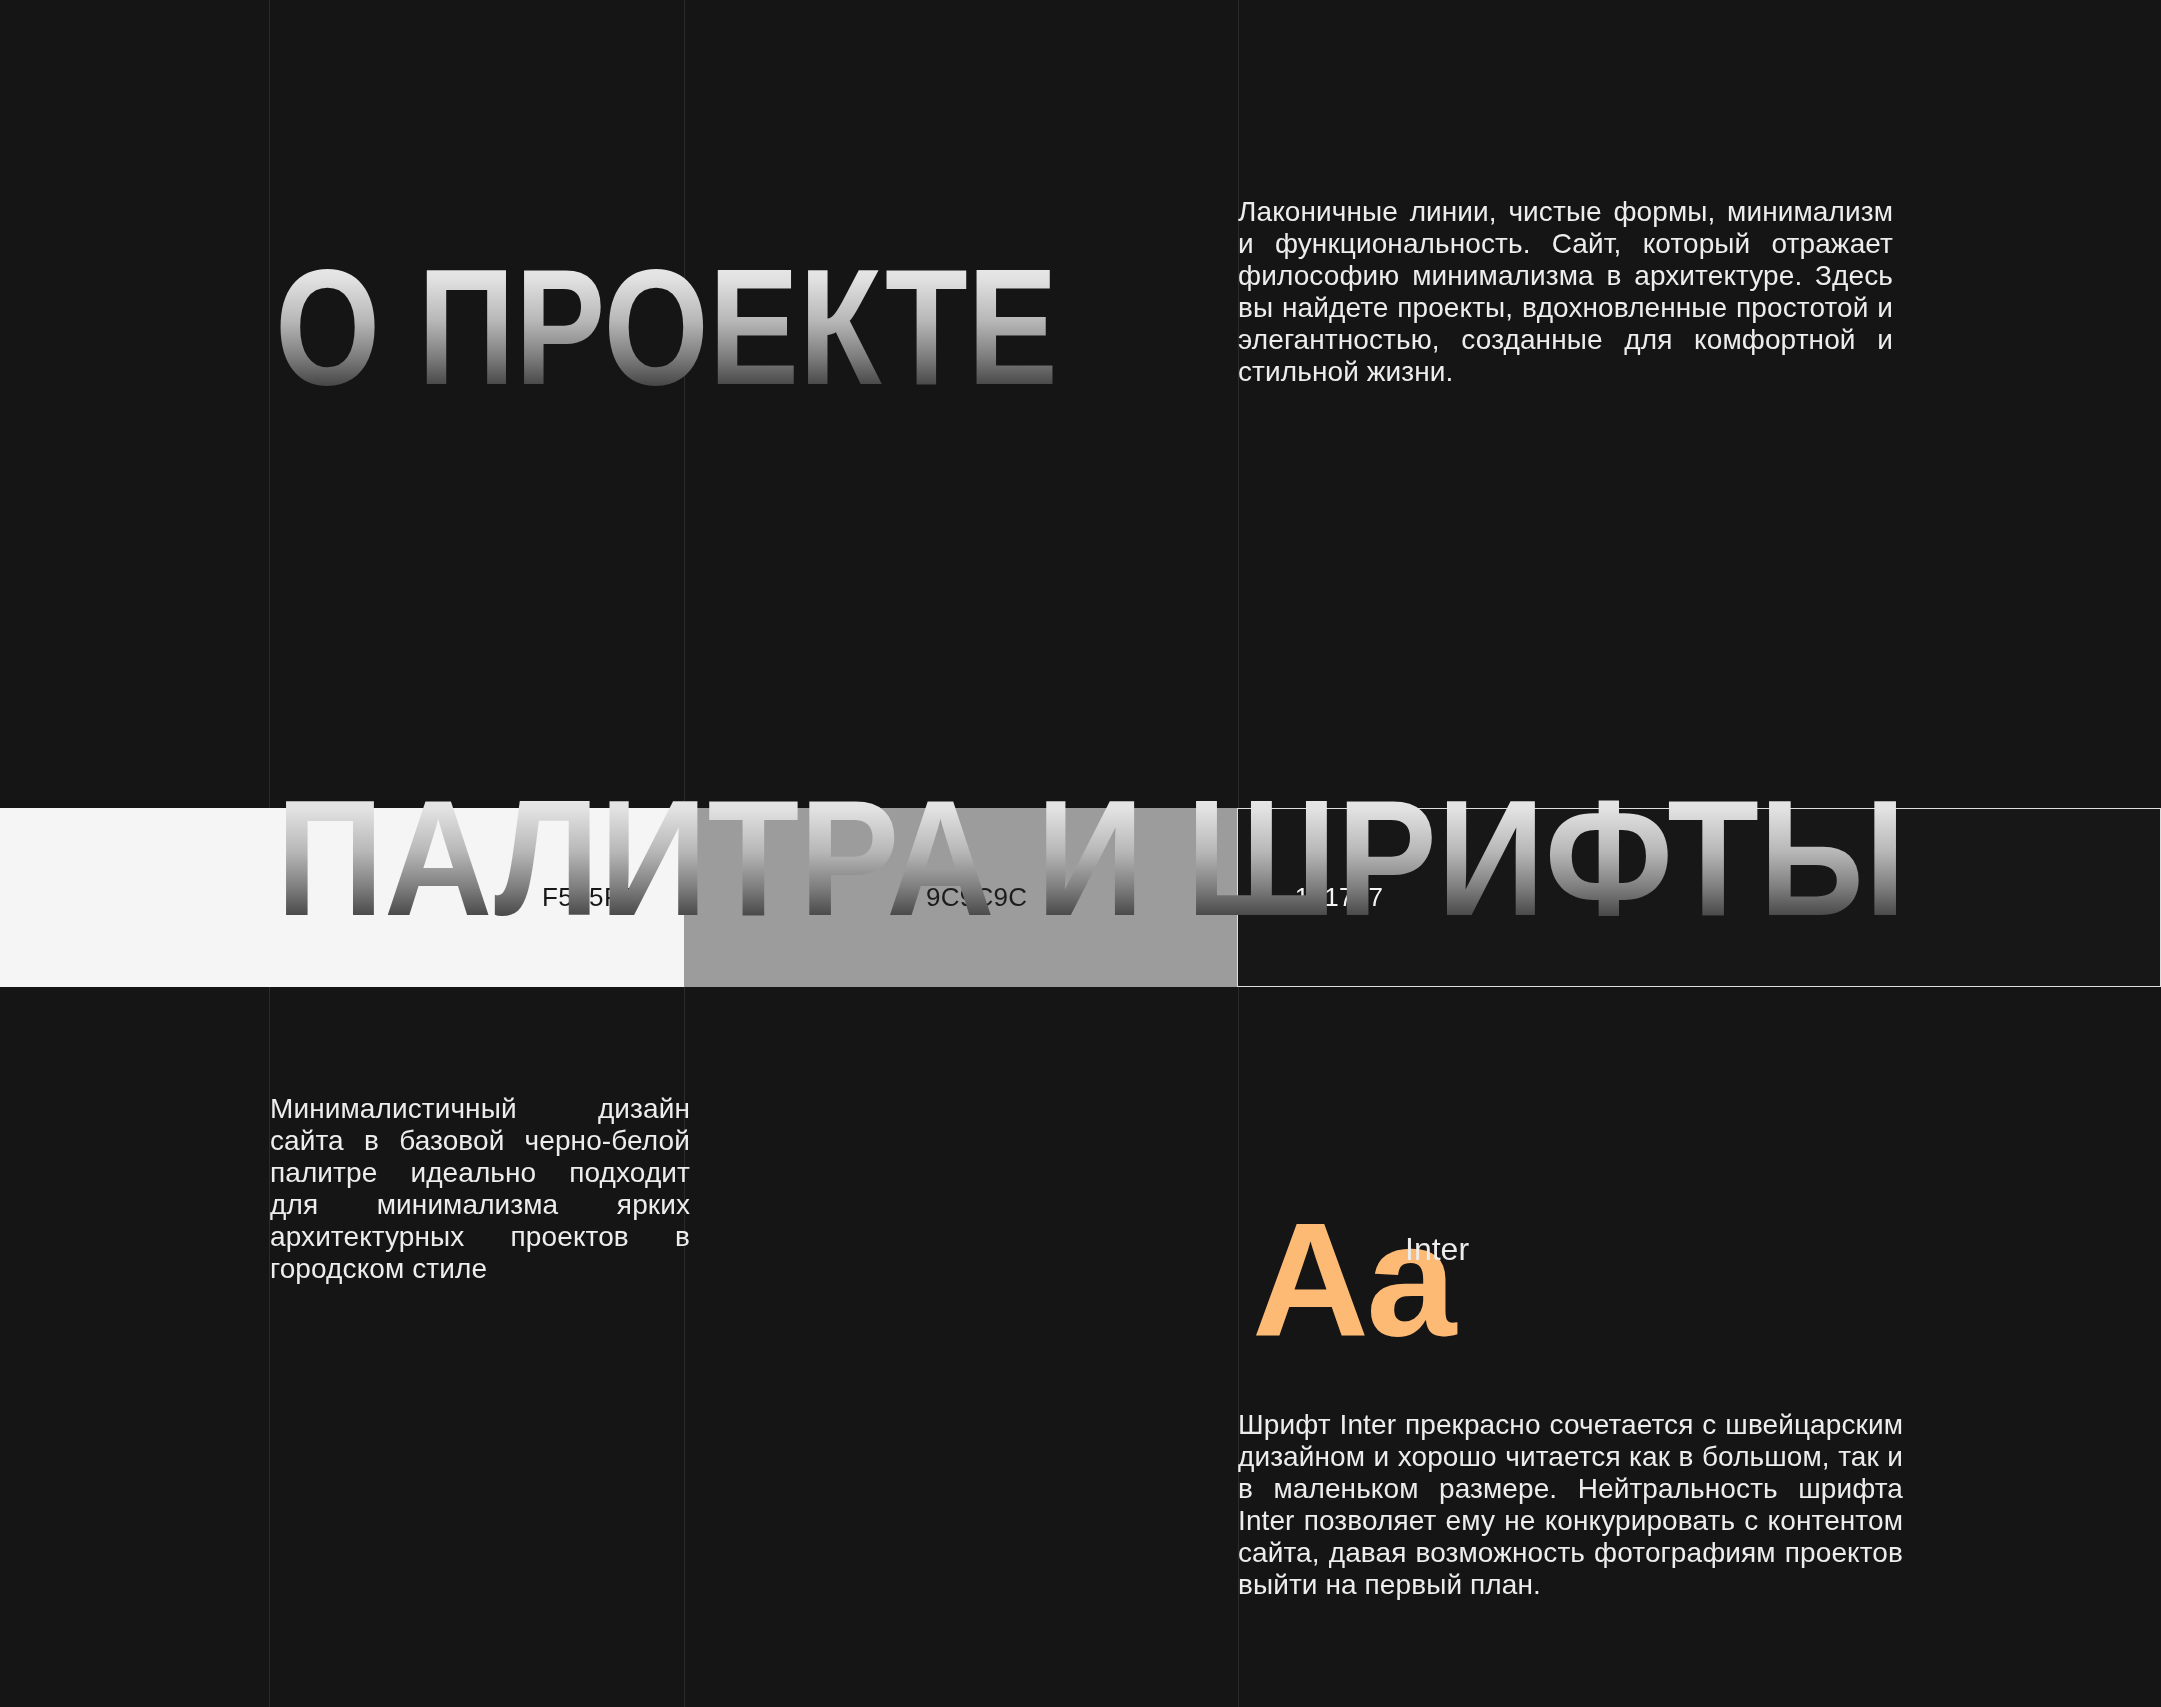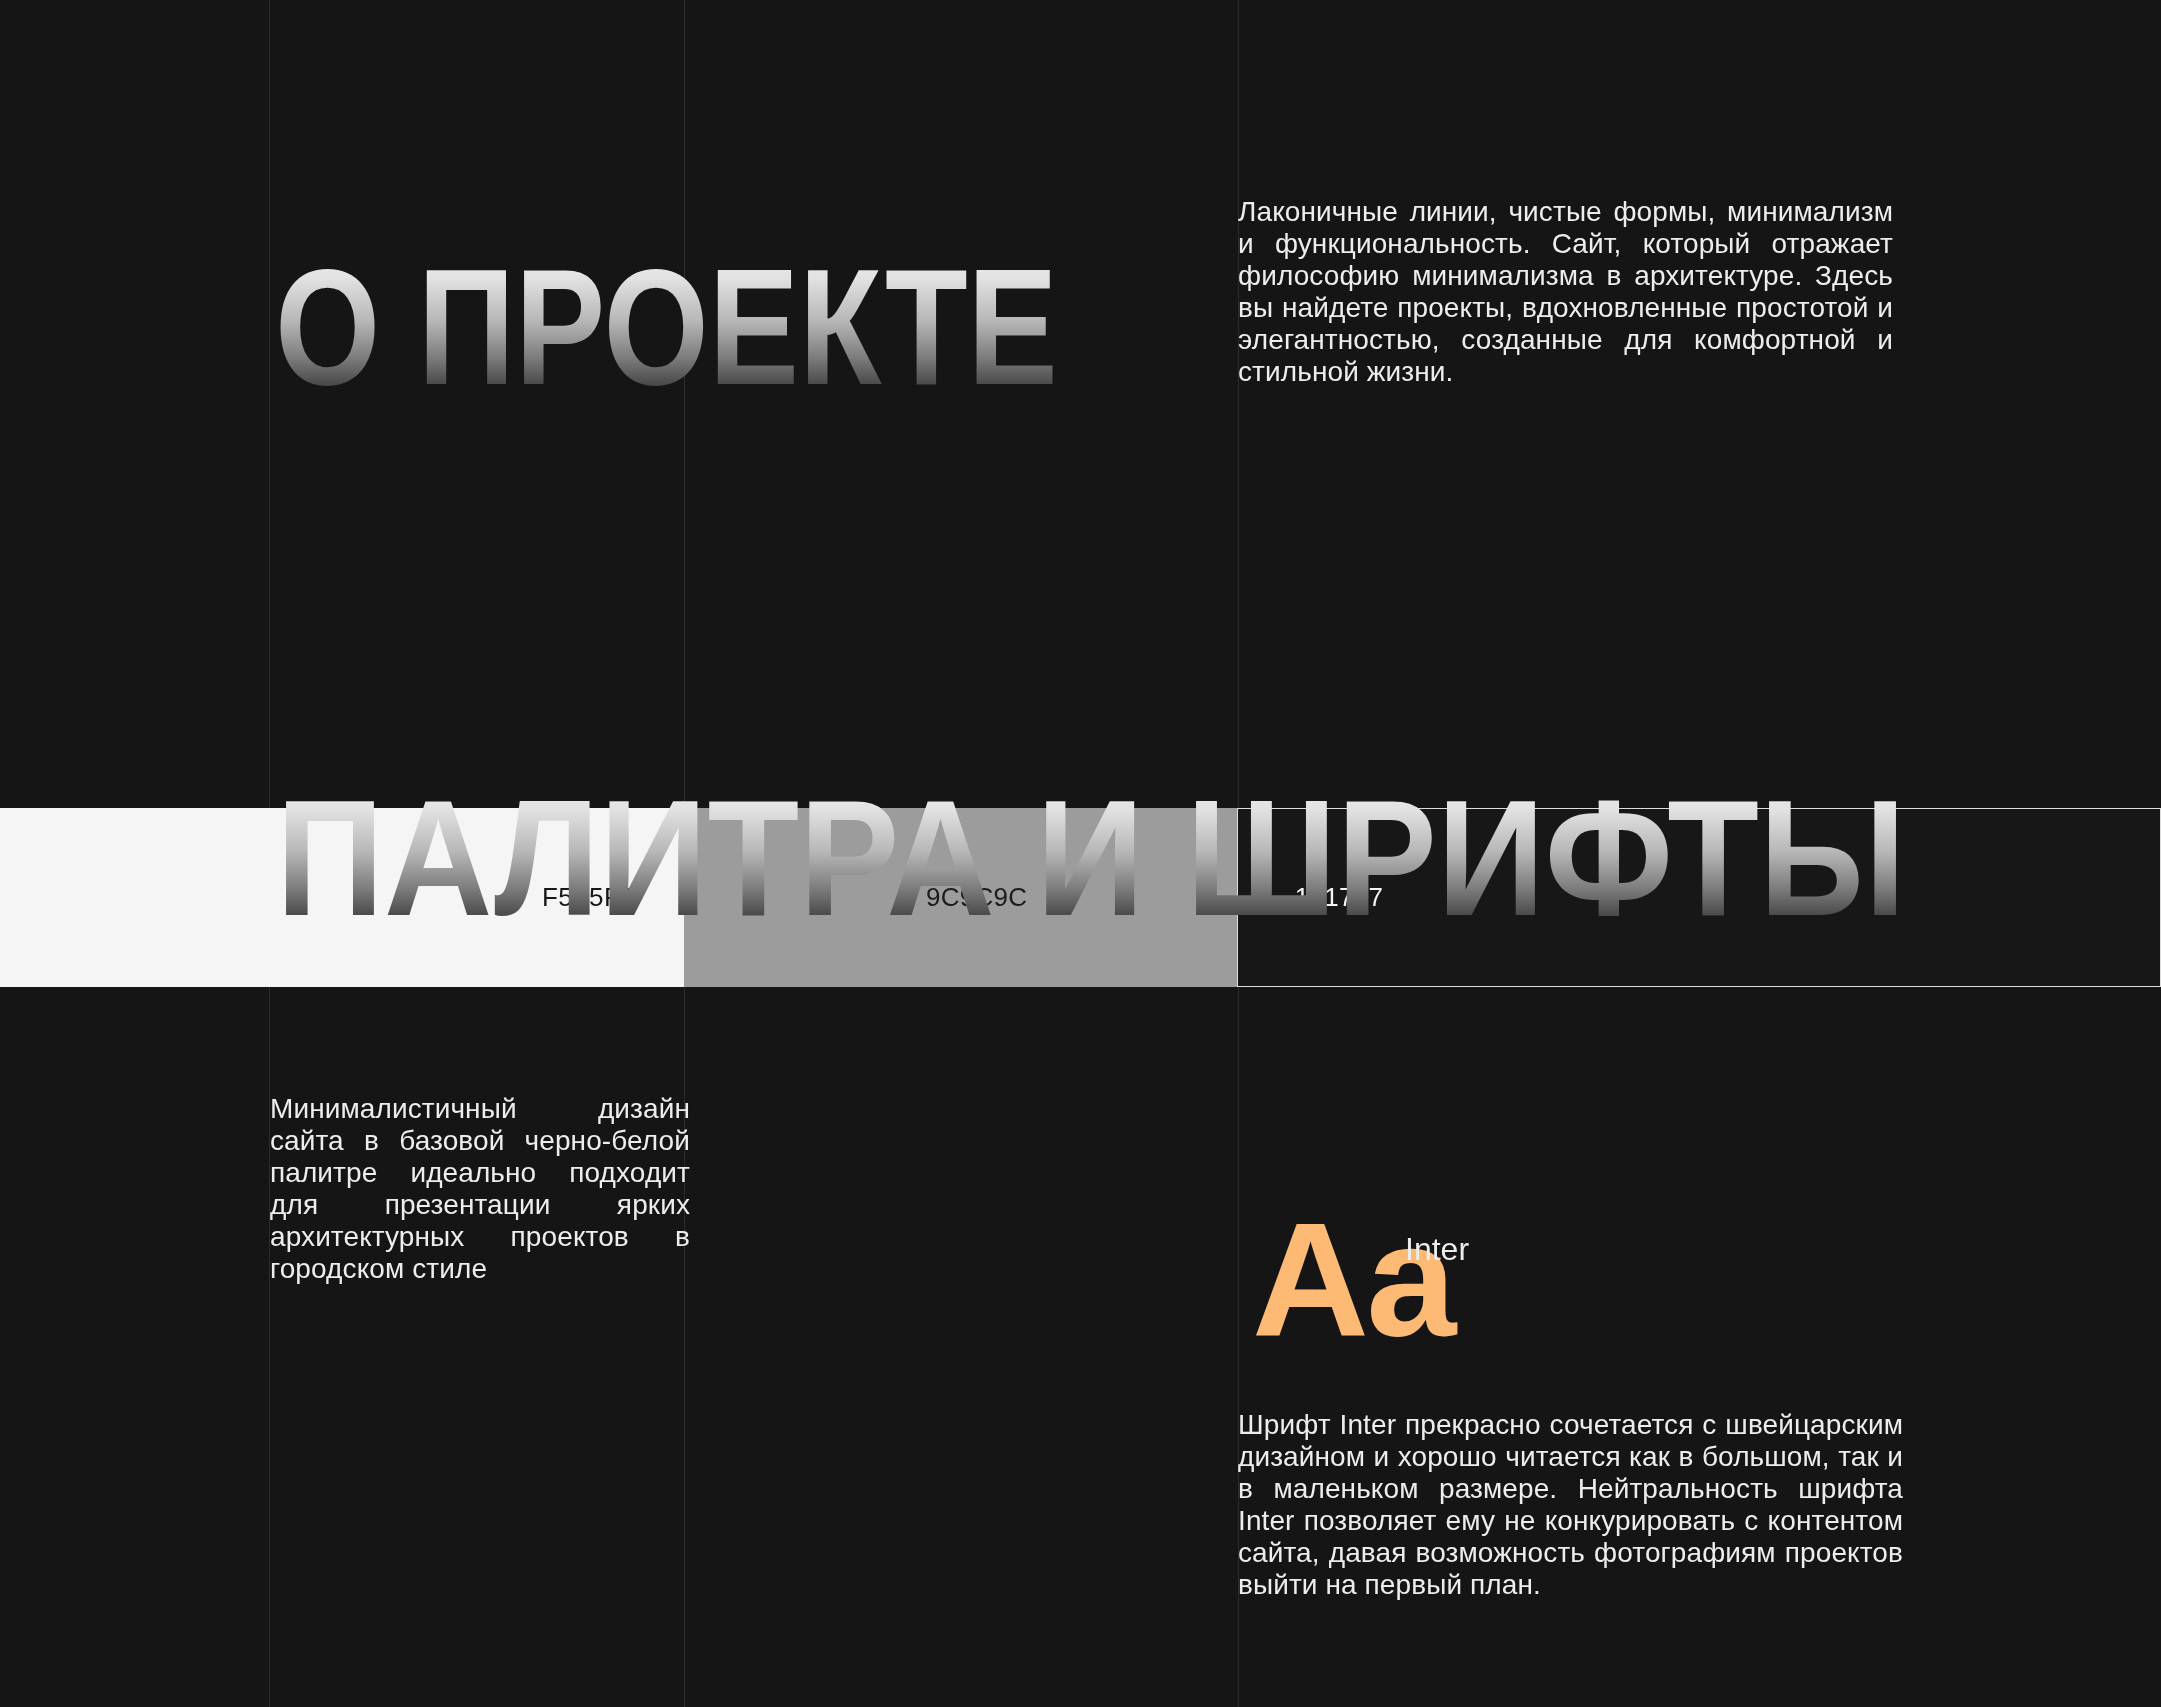--- a/index.html
+++ b/index.html
@@ -128,21 +128,21 @@
       <span>F5F5F5</span>
     </div>
     <div class="swatch swatch-mid" style="background: rgb(156, 156, 156);">
       <span>9C9C9C</span>
     </div>
     <div class="swatch swatch-dark" style="background: rgb(23, 23, 23);">
       <span>171717</span>
     </div>
   </div>
 
-  <p class="para para-colors">Минималистичный дизайн сайта в базовой черно-белой палитре идеально подходит для презентации ярких архитектурных проектов в городском стиле</p>
+  <p class="para para-colors">Минималистичный дизайн сайта в базовой черно-белой палитре идеально подходит для минимализма ярких архитектурных проектов в городском стиле</p>
 
   <div class="specimen-aa">Aa</div>
 
   <div class="specimen-name">Inter</div>
 
   <p class="para para-font">Шрифт Inter прекрасно сочетается с швейцарским дизайном и хорошо читается как в большом, так и в маленьком размере. Нейтральность шрифта Inter позволяет ему не конкурировать с контентом сайта, давая возможность фотографиям проектов выйти на первый план.</p>
 
 </div>
 
 

